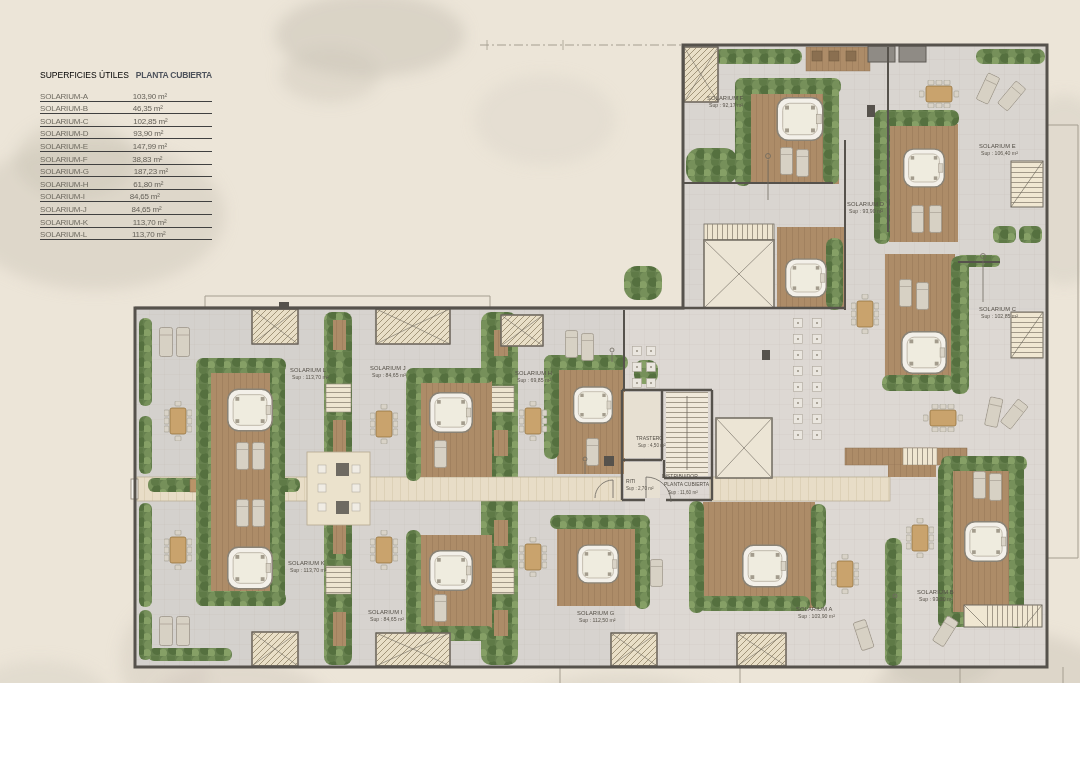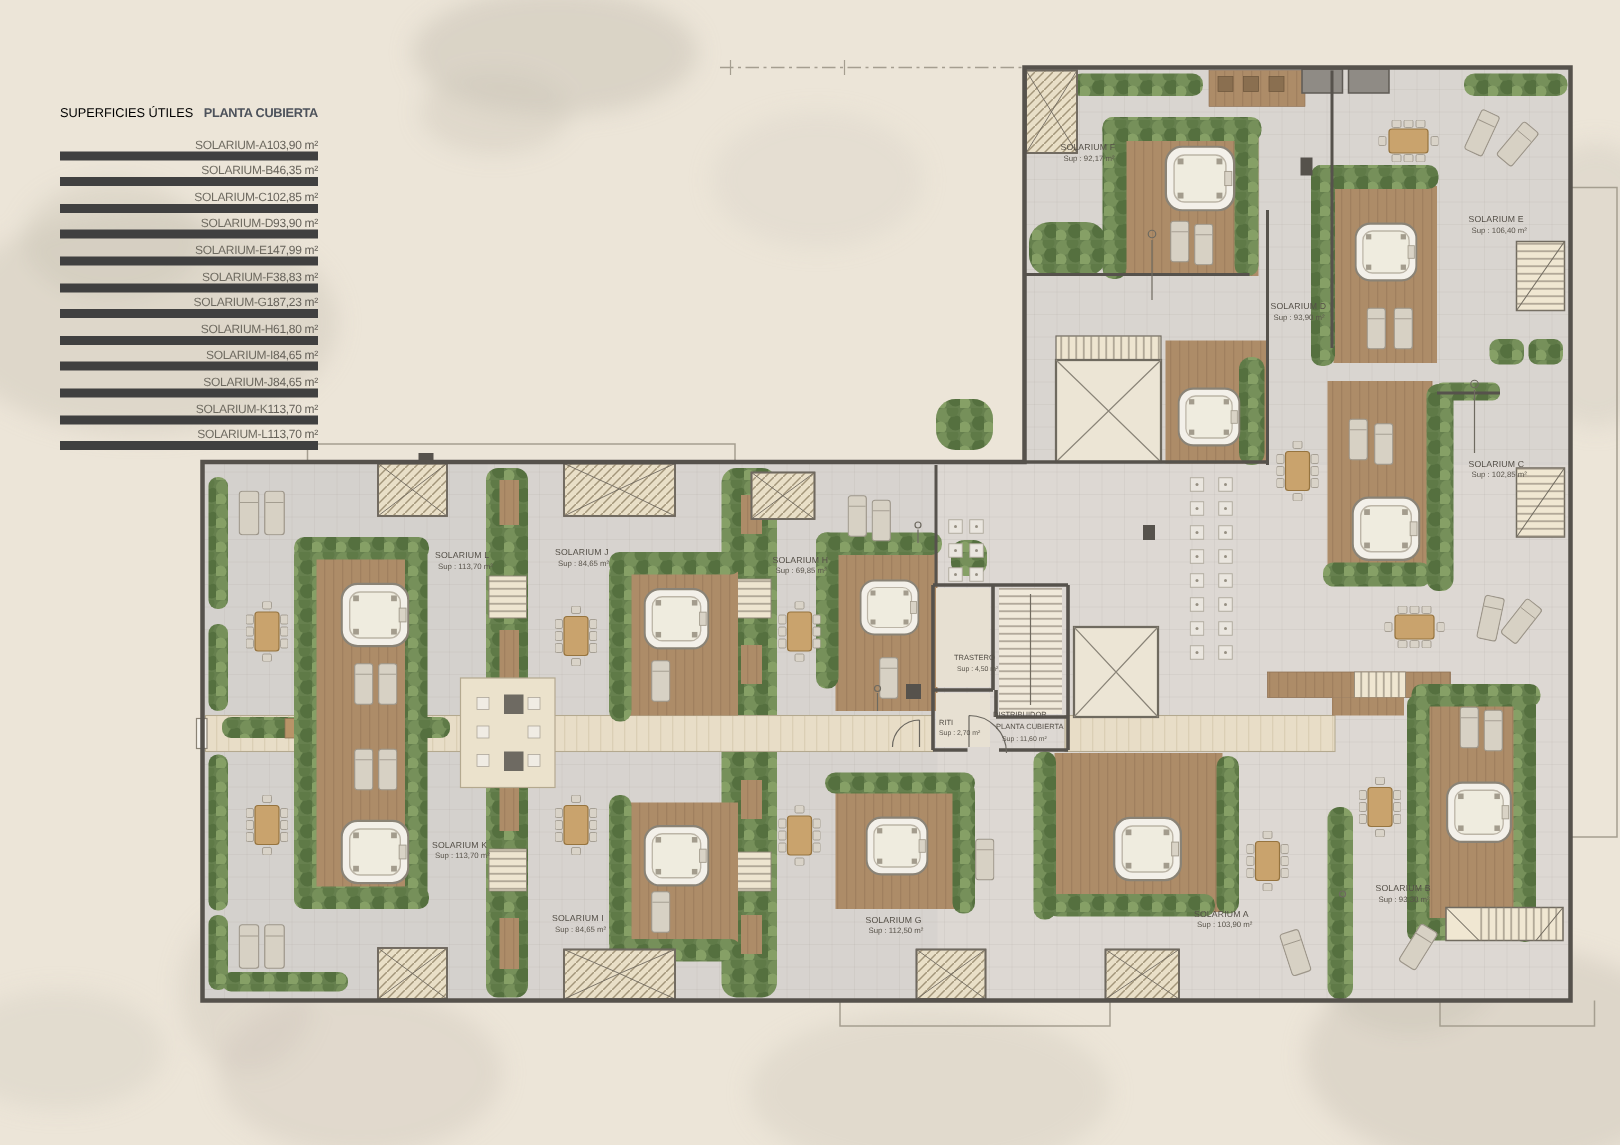--- a/index.html
+++ b/index.html
@@ -1,25 +1,25 @@
 <!DOCTYPE html>
 <html><head>
 <meta charset="utf-8">
 <style>
   html,body{margin:0;padding:0;}
-  .screen{position:relative;width:1080px;height:763px;background:#ece5d8;overflow:hidden;
+  .screen{position:relative;width:1080px;height:683px;background:#ece5d8;overflow:hidden;
           font-family:"Liberation Sans",sans-serif;}
   .plan-svg{position:absolute;left:0;top:0;}
   .legend{position:absolute;left:40px;top:70px;width:172px;z-index:5;}
   .legend-header{display:flex;justify-content:space-between;font-size:8.5px;margin-bottom:9px;}
   .lh-right{color:#4d525b;font-weight:bold;letter-spacing:-0.2px;}
-  .legend-row{display:flex;justify-content:flex-end;align-items:flex-end;
-              font-size:8px;color:#6f6b61;border-bottom:6px solid #404040;
+  .legend-row{display:flex;justify-content:flex-start;align-items:flex-end;
+              font-size:8px;color:#6f6b61;border-bottom:1px solid #404040;
               height:11.6px;letter-spacing:-0.2px;}
-  .legend-row .val{color:#66625a;}
+  .legend-row .val{color:#66625a;margin-left:45px;}
   svg text{font-family:"Liberation Sans",sans-serif;}
   .rlbl{font-size:5.8px;fill:#544f47;letter-spacing:.1px;}
   .rsub{font-size:5.2px;fill:#5a554c;}
   .clbl{font-size:5px;fill:#544f47;}
   .csub{font-size:4.6px;fill:#5a554c;}
 </style>
 </head>
 <body>
 
 <div class="screen">

